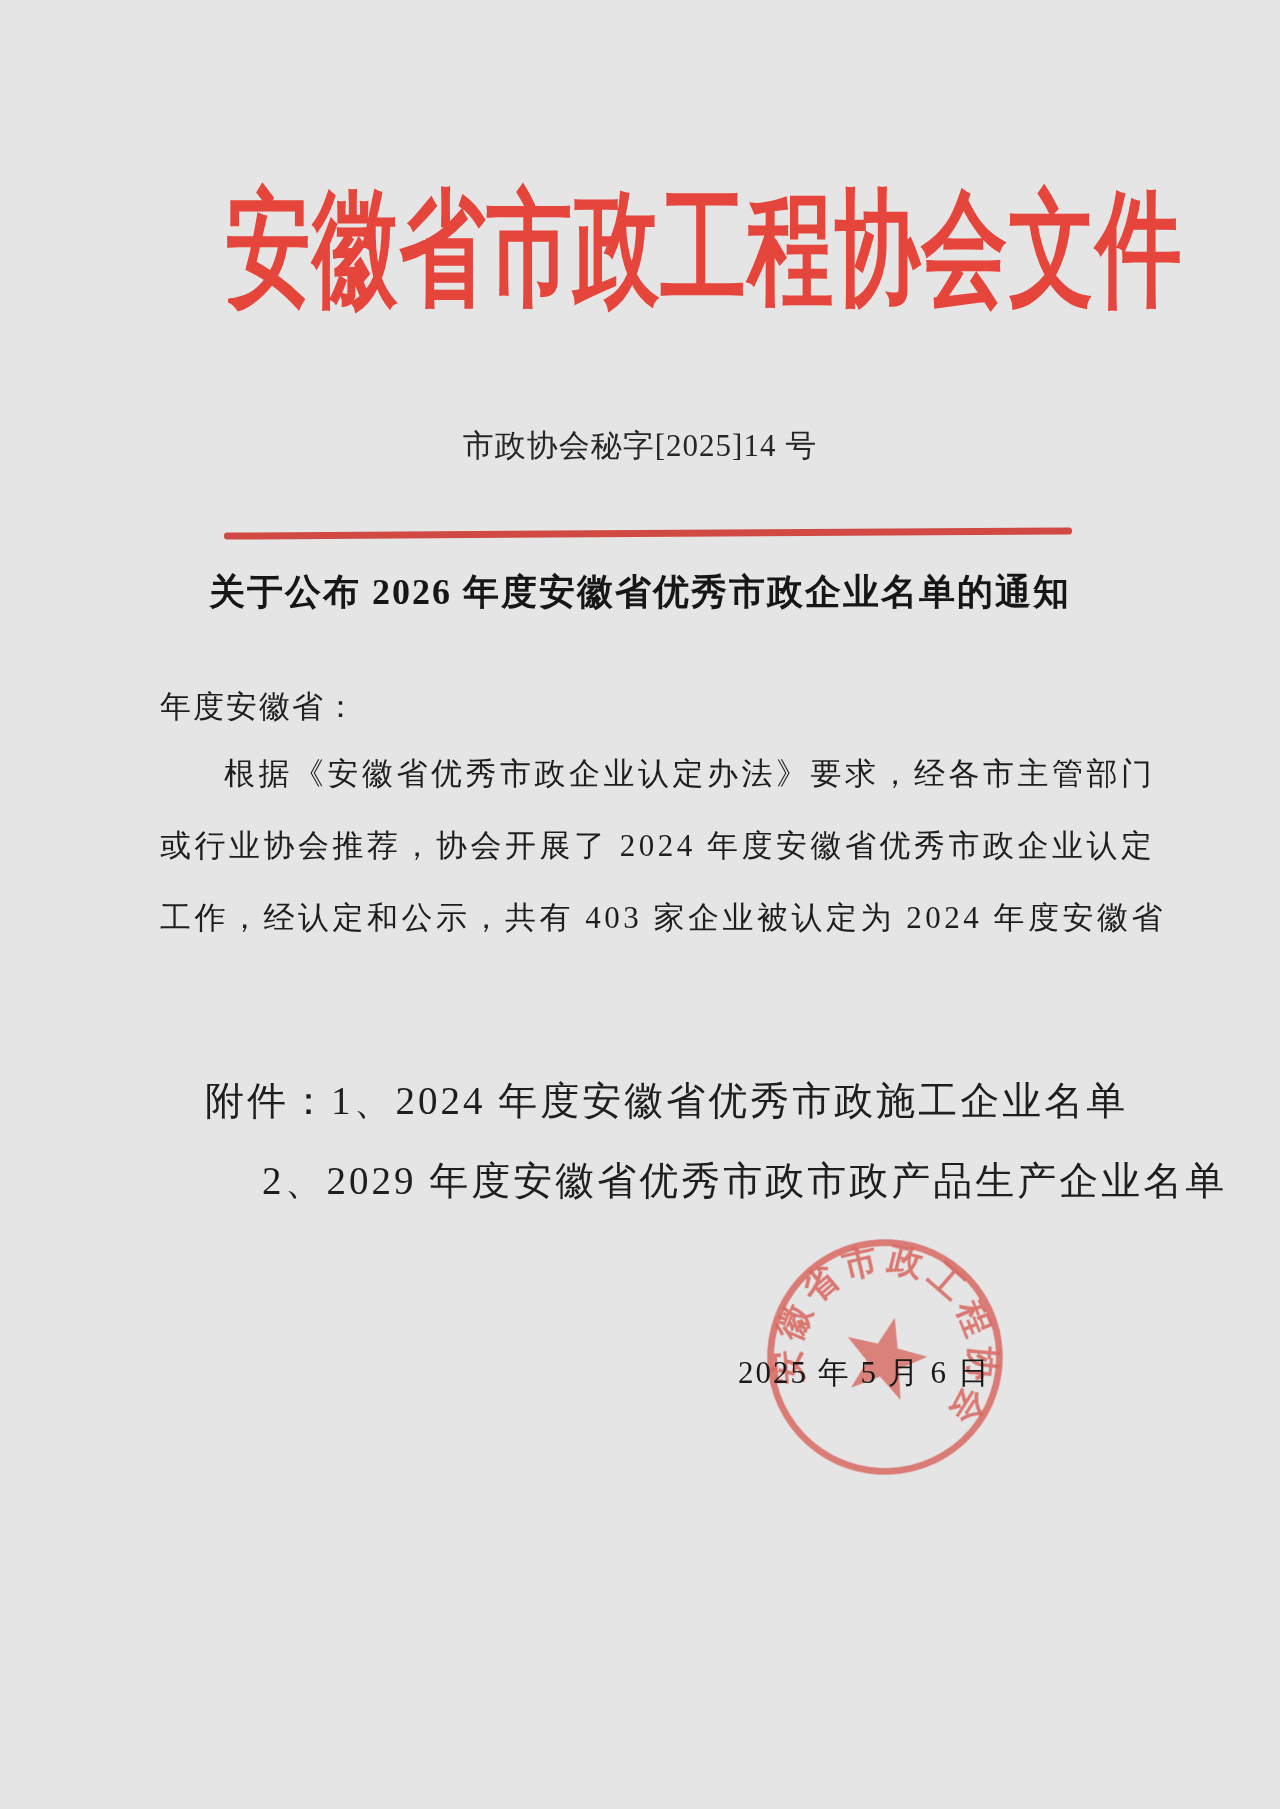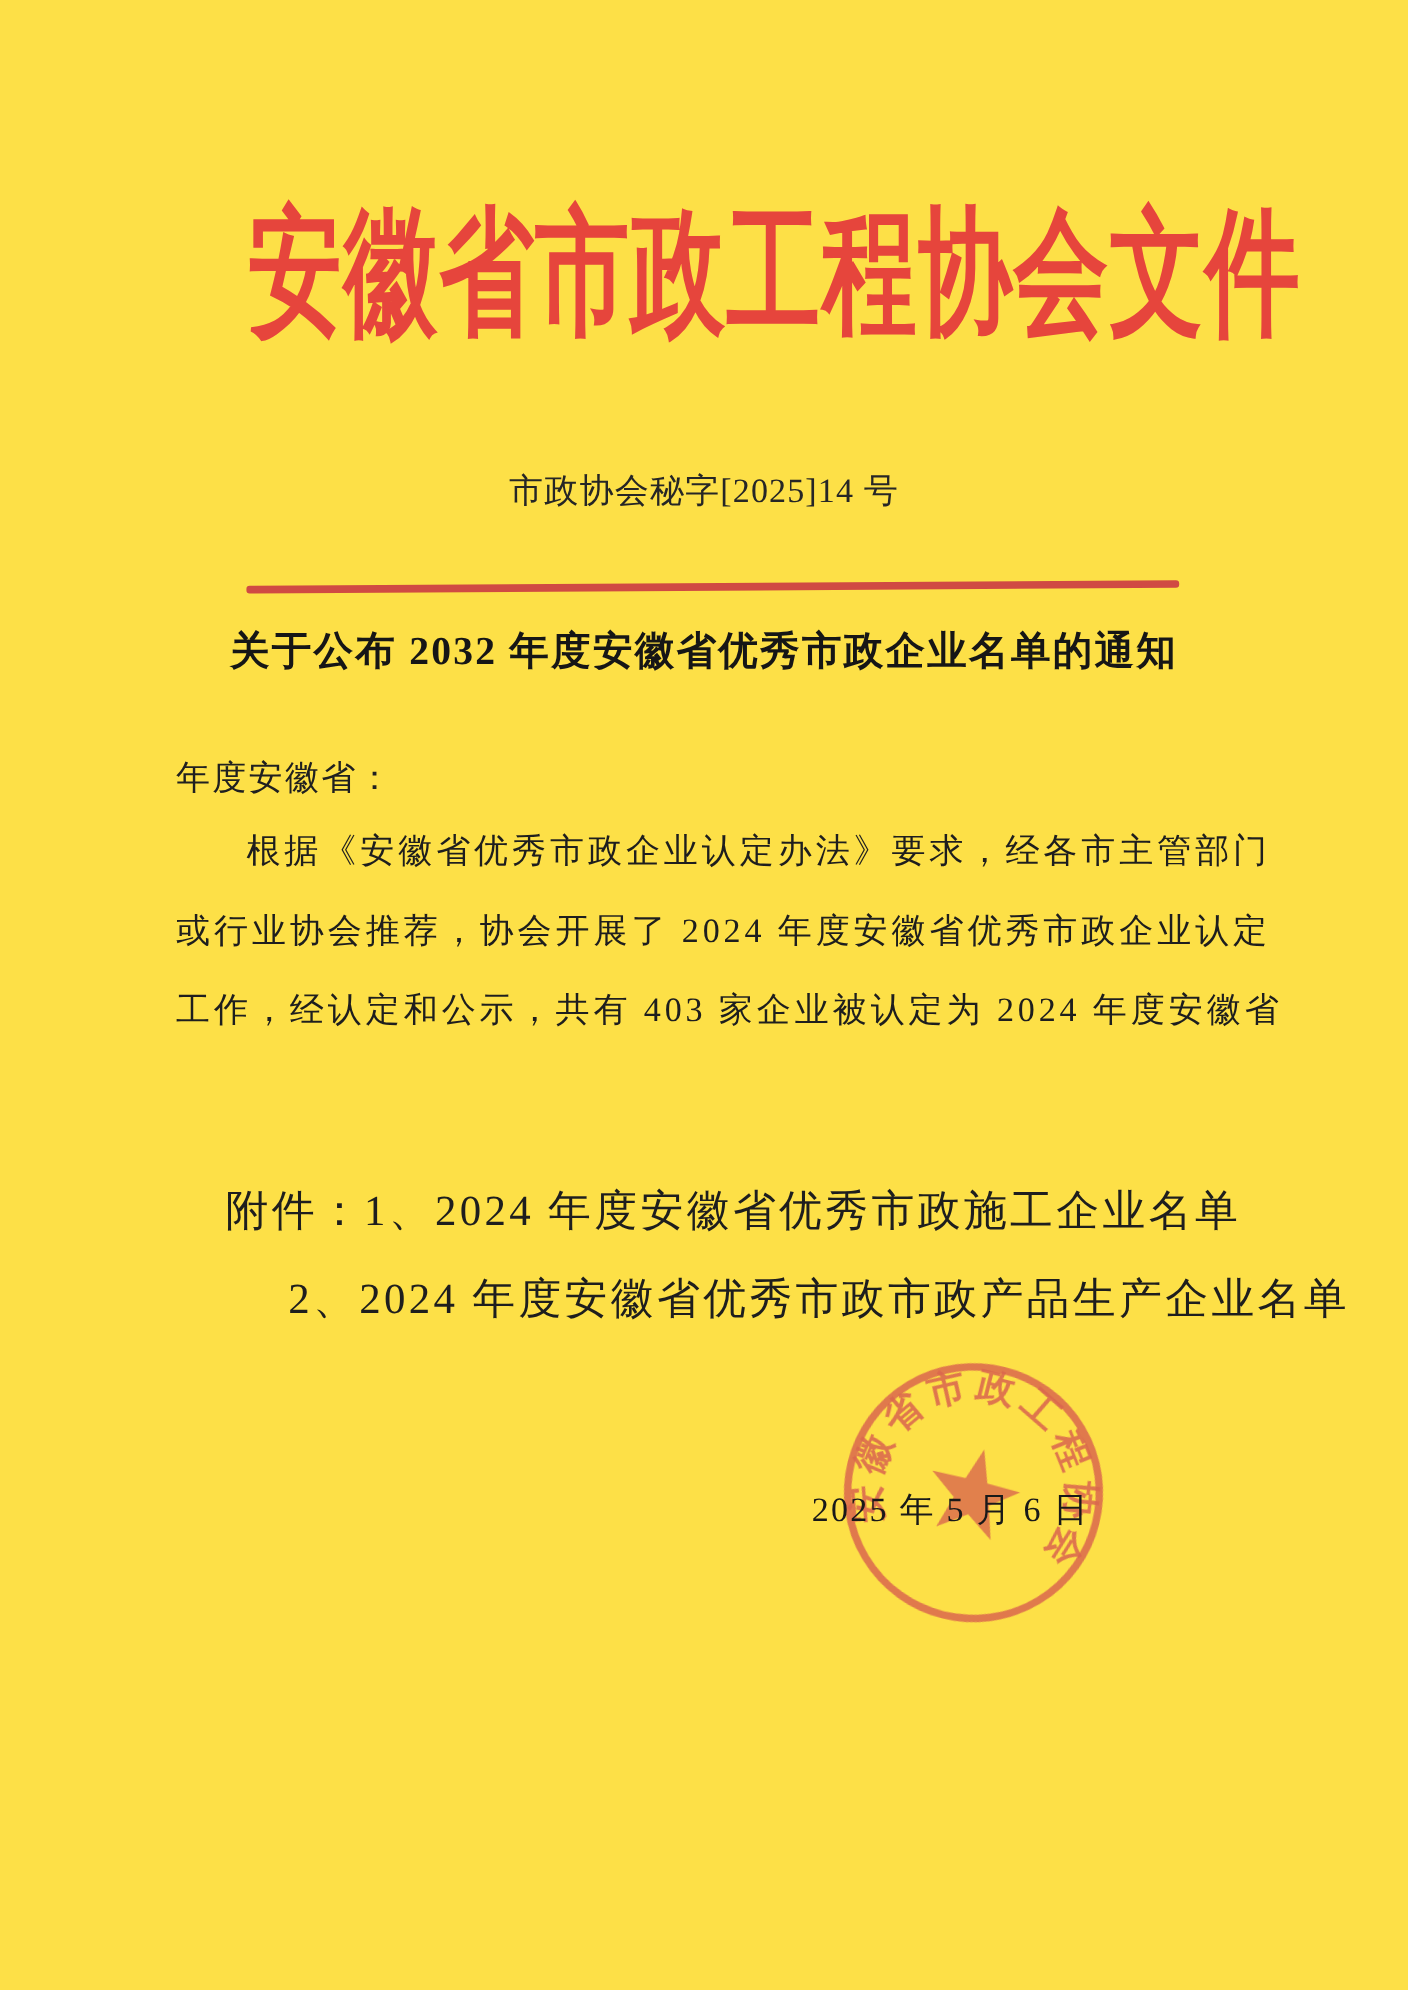--- a/index.html
+++ b/index.html
@@ -4,21 +4,21 @@
 <style>
   html, body {
     margin: 0;
     padding: 0;
     background: #fcfcfb;
   }
   .page {
     position: relative;
     width: 1280px;
     height: 1809px;
-    background: #fde047;
+    background: #e5e5e5;
     overflow: hidden;
     font-family: "Liberation Serif", "DejaVu Serif", serif;
     color: #202020;
   }
   .org-title {
     position: absolute;
     top: 184px;
     left: 0;
     width: 100%;
     text-align: center;
@@ -141,32 +141,32 @@
 <div class="page">
 
   <div class="org-title">
     <span class="org-title-text">安徽省市政工程协会文件</span>
   </div>
 
   <div class="doc-number">市政协会秘字[2025]14 号</div>
 
   <div class="red-line"></div>
 
-  <div class="notice-title">关于公布 2032 年度安徽省优秀市政企业名单的通知</div>
+  <div class="notice-title">关于公布 2026 年度安徽省优秀市政企业名单的通知</div>
 
   <div class="salutation">年度安徽省：</div>
 
   <div class="body-line l1">根据《安徽省优秀市政企业认定办法》要求，经各市主管部门</div>
   <div class="body-line l2">或行业协会推荐，协会开展了 2024 年度安徽省优秀市政企业认定</div>
   <div class="body-line l3">工作，经认定和公示，共有 403 家企业被认定为 2024 年度安徽省</div>
 
   <div class="attachment-line a1">
     <span>附件：</span><span>1、2024 年度安徽省优秀市政施工企业名单</span>
   </div>
-  <div class="attachment-line a2">2、2024 年度安徽省优秀市政市政产品生产企业名单</div>
+  <div class="attachment-line a2">2、2029 年度安徽省优秀市政市政产品生产企业名单</div>
 
   <svg class="seal" viewBox="0 0 260 260" xmlns="http://www.w3.org/2000/svg">
     <defs>
       <path id="sealArc" d="M 52.9 174.5 A 89 89 0 1 1 207.1 174.5" fill="none"></path>
     </defs>
     <circle class="seal-ring" cx="130" cy="130" r="119"></circle>
     <text class="seal-text">
       <textPath href="#sealArc" startOffset="50%" text-anchor="middle">安徽省市政工程协会</textPath>
     </text>
     <polygon class="seal-star" points="130,88 140.6,118.4 172.8,119.1 147.1,138.6 156.5,169.4 130,151 103.5,169.4 112.9,138.6 87.2,119.1 119.4,118.4"></polygon>

